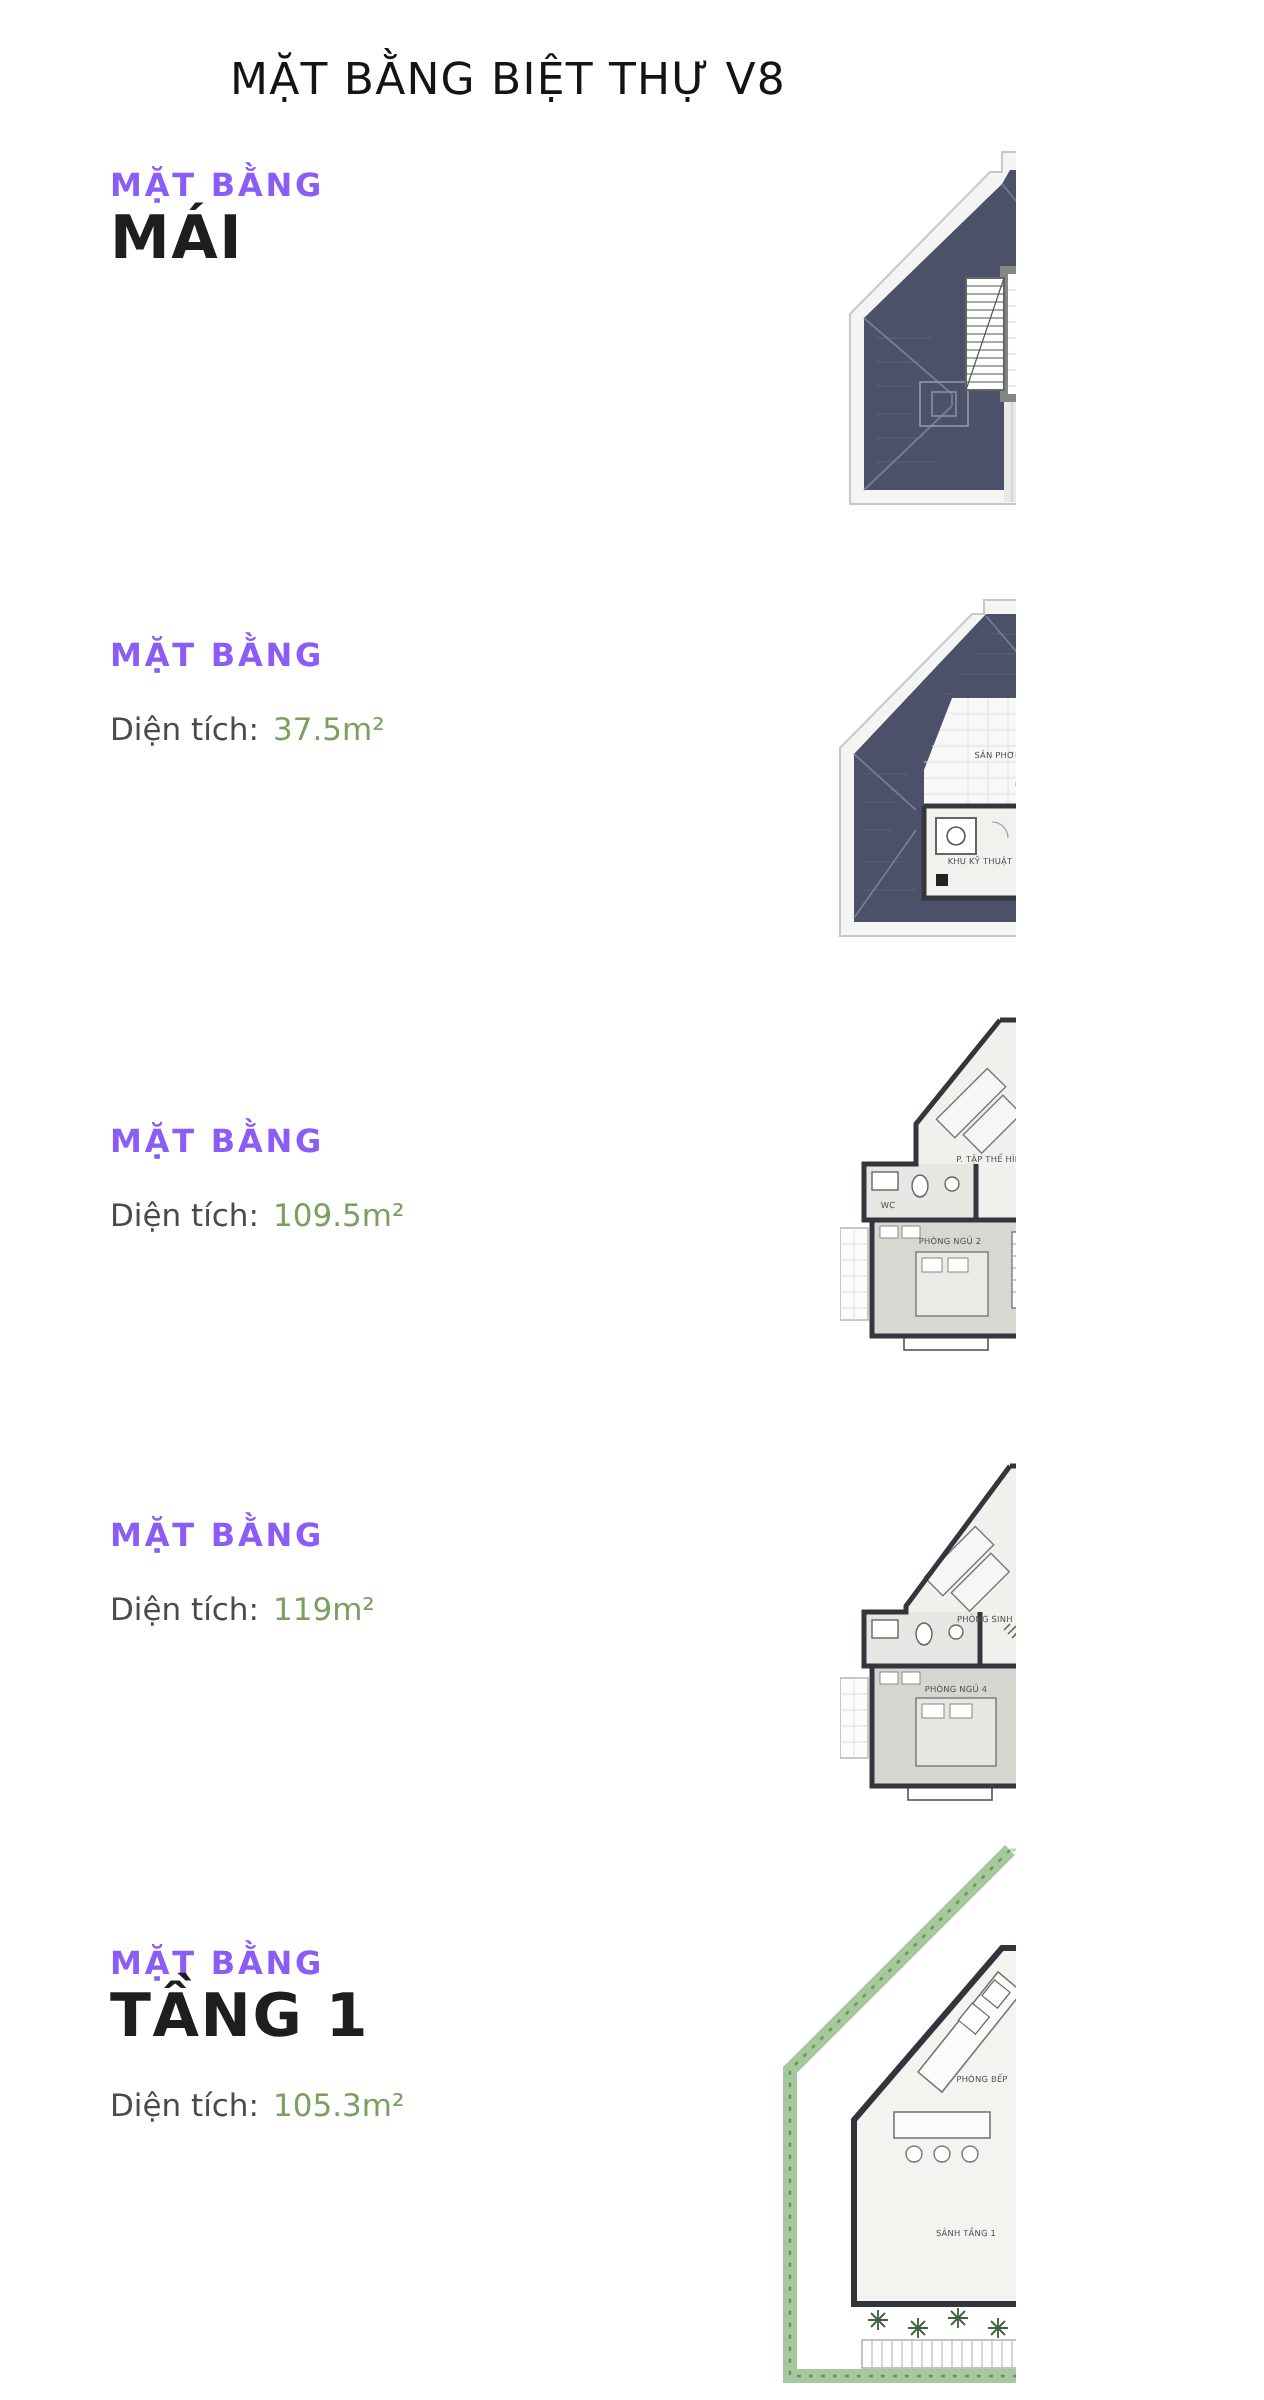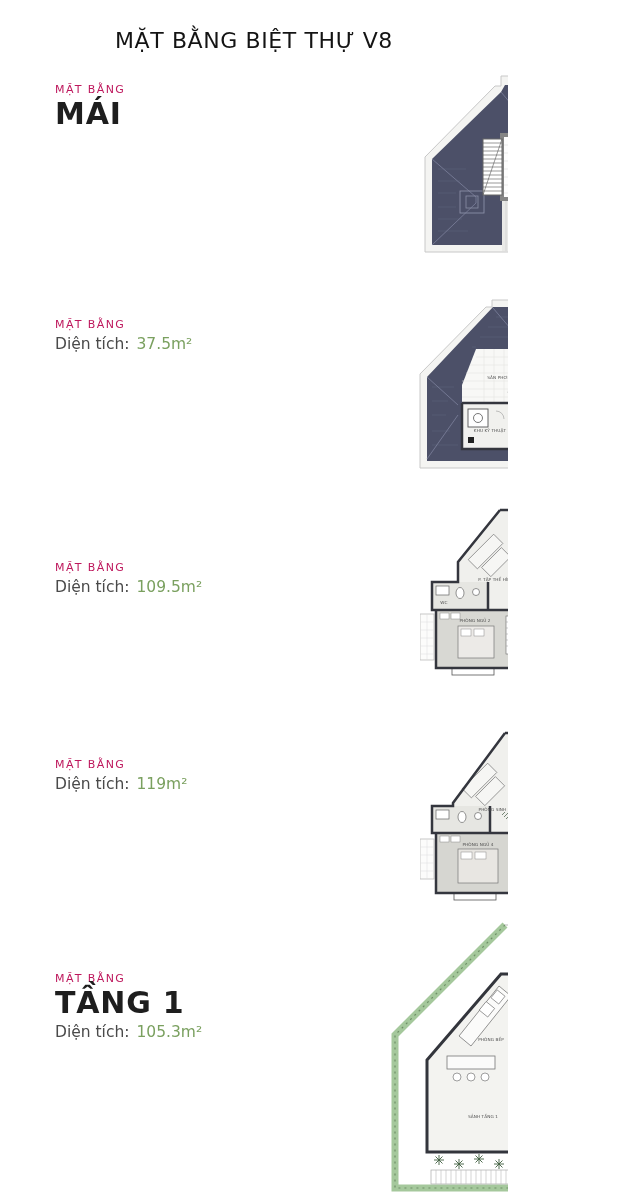--- a/index.html
+++ b/index.html
@@ -2,23 +2,23 @@
 <html><head>
 <meta charset="utf-8">
 <style>
   *{margin:0;padding:0;box-sizing:border-box}
   html,body{background:#ffffff}
   #canvas{position:relative;width:508px;height:1200px;background:#fff;overflow:hidden;
           font-family:"DejaVu Sans","Liberation Sans",sans-serif;color:#1c1c1c}
   .page-title{position:absolute;top:28px;left:0;width:100%;text-align:center;
               font-size:22px;font-weight:500;letter-spacing:.6px;color:#141414}
   .sec{position:absolute;left:55px}
-  .sec .lbl{font-size:11px;letter-spacing:1.4px;color:#be185d;font-weight:400}
+  .sec .lbl{font-size:16px;letter-spacing:1.4px;color:#8b5cf6;font-weight:700}
   .sec .nm{font-size:30px;letter-spacing:.8px;color:#1e1e1e;font-weight:700;margin-top:1px;line-height:1.1}
-  .sec .ar{font-size:15.5px;color:#4a4a4a;margin-top:4px}
+  .sec .ar{font-size:15.5px;color:#4a4a4a;margin-top:19px}
   .sec .ar .val{color:#7aa05f;margin-left:7px}
   .plan{position:absolute}
   .plan svg{display:block;width:100%;height:100%}
   svg text{font-family:"DejaVu Sans","Liberation Sans",sans-serif;fill:#4d4d4d;text-anchor:middle}
   .rl{font-size:4.6px;letter-spacing:.15px}
   .rl2{font-size:4.2px;letter-spacing:.1px}
 </style>
 </head>
 <body>
 

